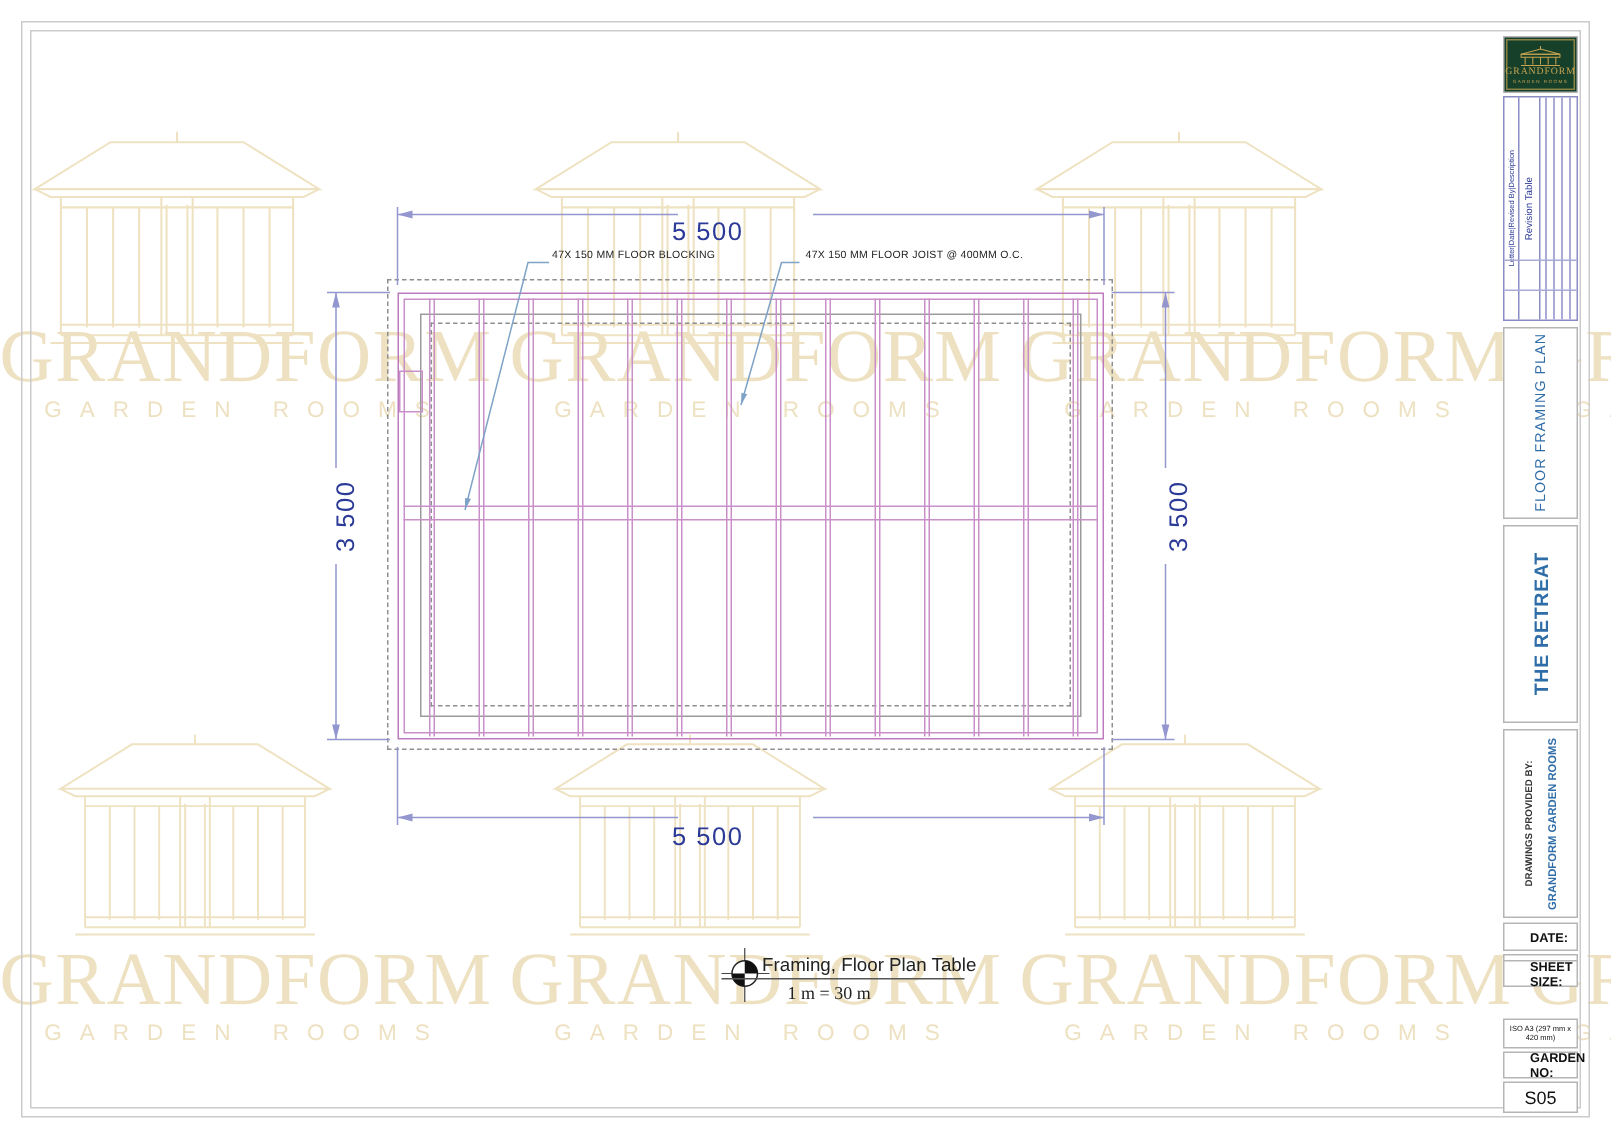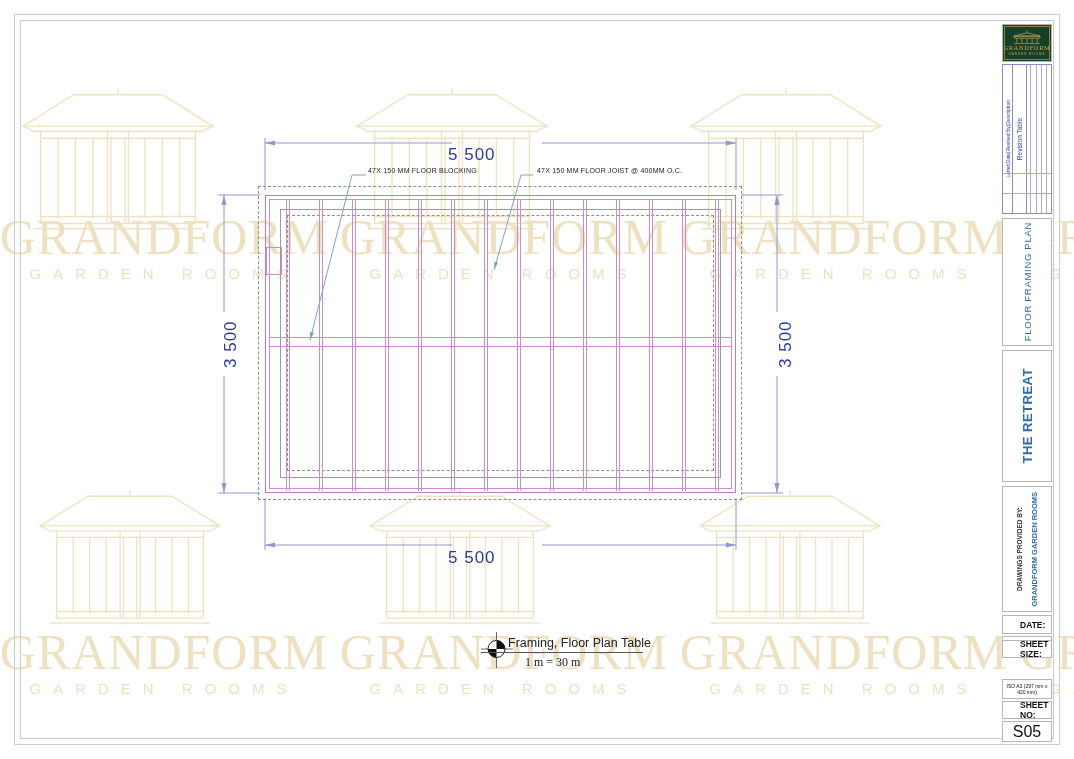--- a/index.html
+++ b/index.html
@@ -73,21 +73,21 @@
   .tb-provided{top:486px;height:126px;gap:7px;}
   .prov-label{font-size:6.5px;color:#333;font-weight:700;}
   .prov-value{font-size:7.5px;color:var(--title-blue);font-weight:600;}
   .tb-small{font-size:8.5px;font-weight:700;color:#111;justify-content:flex-start;padding-left:17px;}
   .tb-value{font-size:9px;color:#111;}
   .tb-date-label{top:615px;height:19px;}
   .tb-date-value{top:636px;height:21px;}
   .tb-size-label{top:640px;height:18px;}
   .tb-size-value{top:679px;height:20px;font-size:5px;text-align:center;line-height:1.2;padding:0 2px;}
   .tb-no-label{top:701px;height:18px;}
-  .tb-no-value{top:721px;height:21px;font-size:16px;}
+  .tb-no-value{top:721px;height:21px;font-size:12px;}
 </style>
 </head>
 <body>
 
 <div class="sheet" style="--framing-pink: #c98fc9; --dim-blue: #2b3a96; --wm-tan: #eee1c1; --logo-green: #17402b; --logo-gold: #c8a451; --title-blue: #2f6da8;">
 
   <svg width="0" height="0" style="position:absolute">
     <defs>
       <symbol id="gr-building" viewBox="0 0 230 170">
         <g fill="none" stroke="#ecdeb8" stroke-width="1.6" opacity="0.85">
@@ -272,16 +272,16 @@
 
   <div class="tb tb-provided">
     <div class="vtext prov-label">DRAWINGS PROVIDED BY:</div>
     <div class="vtext prov-value">GRANDFORM GARDEN ROOMS</div>
   </div>
 
   <div class="tb tb-small tb-date-label">DATE:</div>
   <div class="tb tb-value tb-date-value">26/12/2025</div>
   <div class="tb tb-small tb-size-label">SHEET SIZE:</div>
   <div class="tb tb-value tb-size-value">ISO A3 (297 mm x 420 mm)</div>
-  <div class="tb tb-small tb-no-label">SHEET NO:</div>
+  <div class="tb tb-small tb-no-label">GARDEN NO:</div>
   <div class="tb tb-value tb-no-value">S05</div>
 
 </div>
 
 </body></html>

